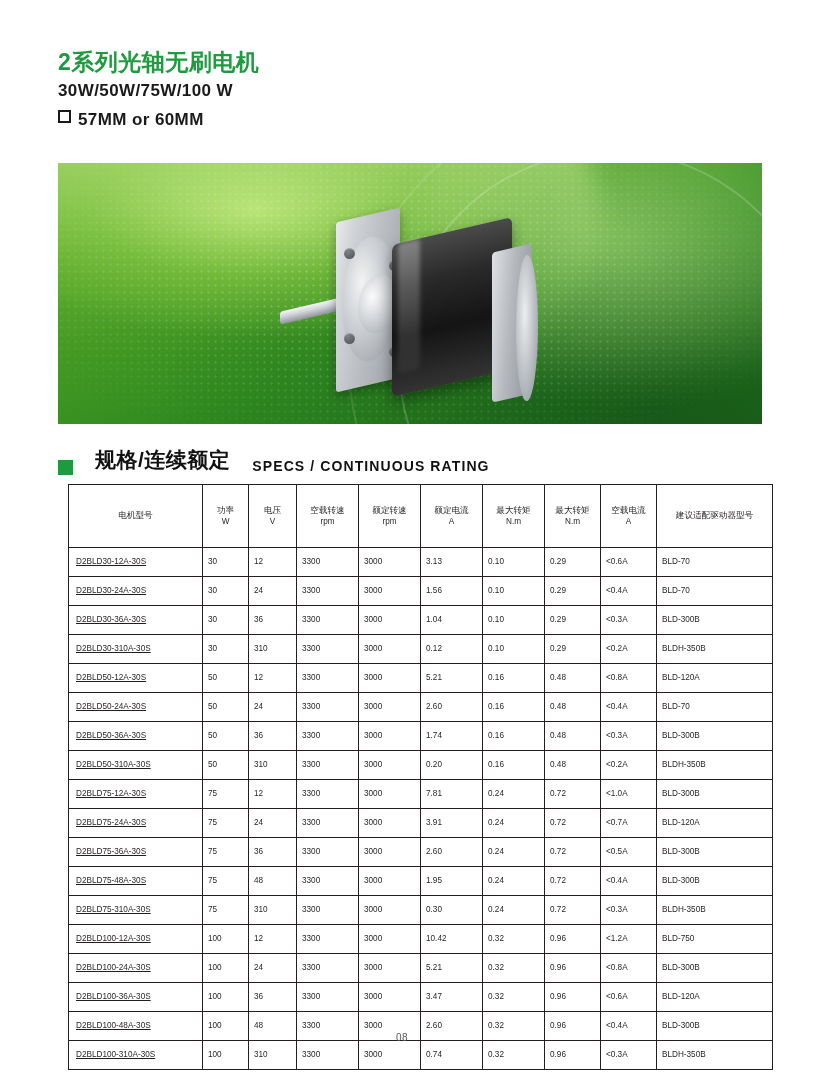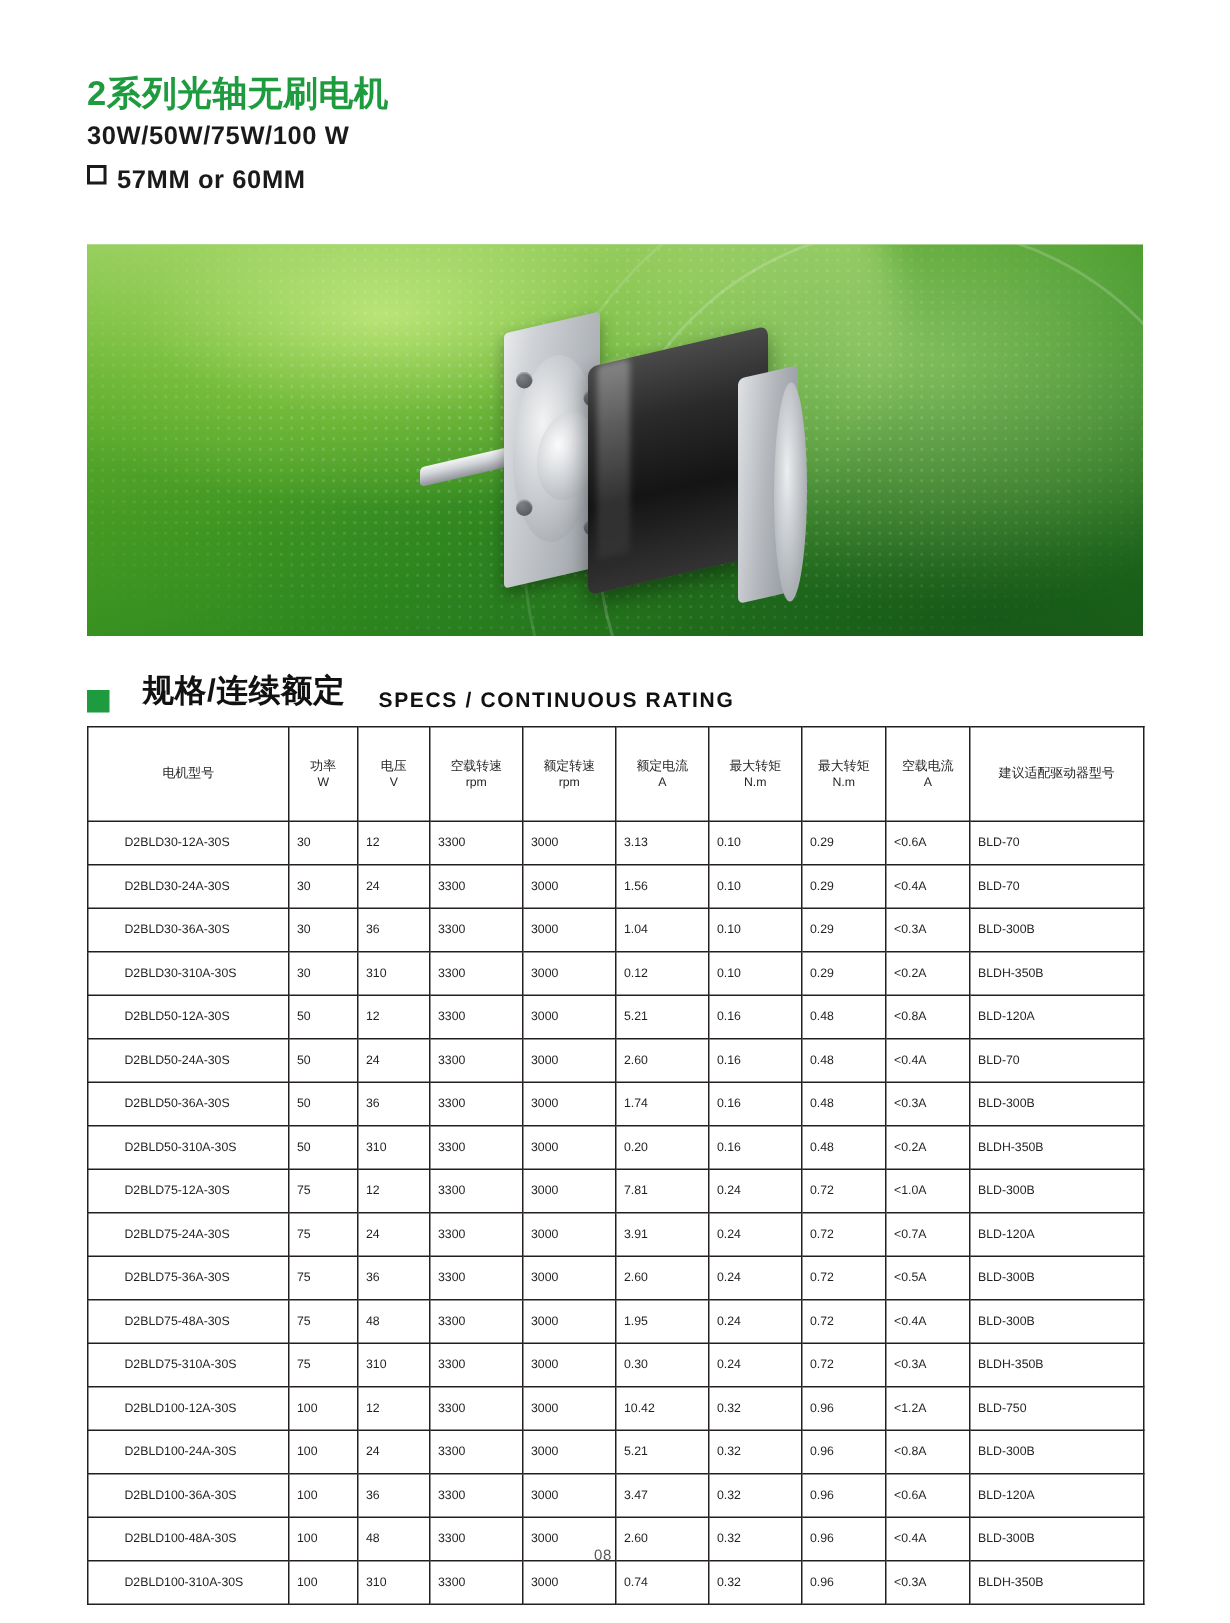--- a/index.html
+++ b/index.html
@@ -257,21 +257,21 @@
   .sec-en {
     font-size: 14px;
     font-weight: bold;
     color: #111;
     letter-spacing: 1.1px;
   }
 
   
   .spec-table {
     position: absolute;
-    left: 58px;
+    left: 68px;
     top: 484px;
     width: 704px;
     border-collapse: collapse;
     table-layout: fixed;
   }
   .spec-table th,
   .spec-table td {
     border: 1px solid #231f20;
     font-size: 8.2px;
     color: #231f20;
@@ -291,21 +291,22 @@
   }
   .spec-table thead th .hun {
     display: block;
     font-size: 8.2px;
   }
   .spec-table tbody td {
     height: 22px;
     text-align: left;
   }
   .spec-table tbody td.first {
-    padding-left: 24px;
+    padding-left: 7px;
+    text-decoration: underline;
   }
   col.c0 { width: 134px; }
   col.c1 { width: 46px; }
   col.c2 { width: 48px; }
   col.c3 { width: 62px; }
   col.c4 { width: 62px; }
   col.c5 { width: 62px; }
   col.c6 { width: 62px; }
   col.c7 { width: 56px; }
   col.c8 { width: 56px; }

